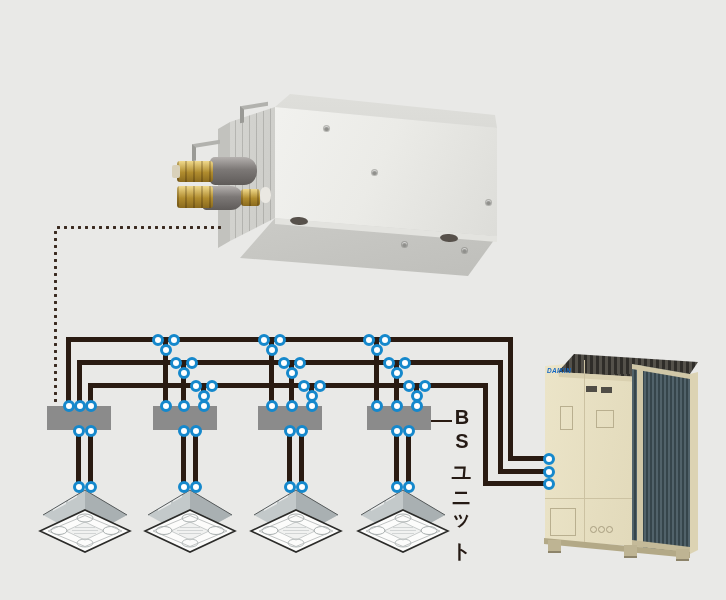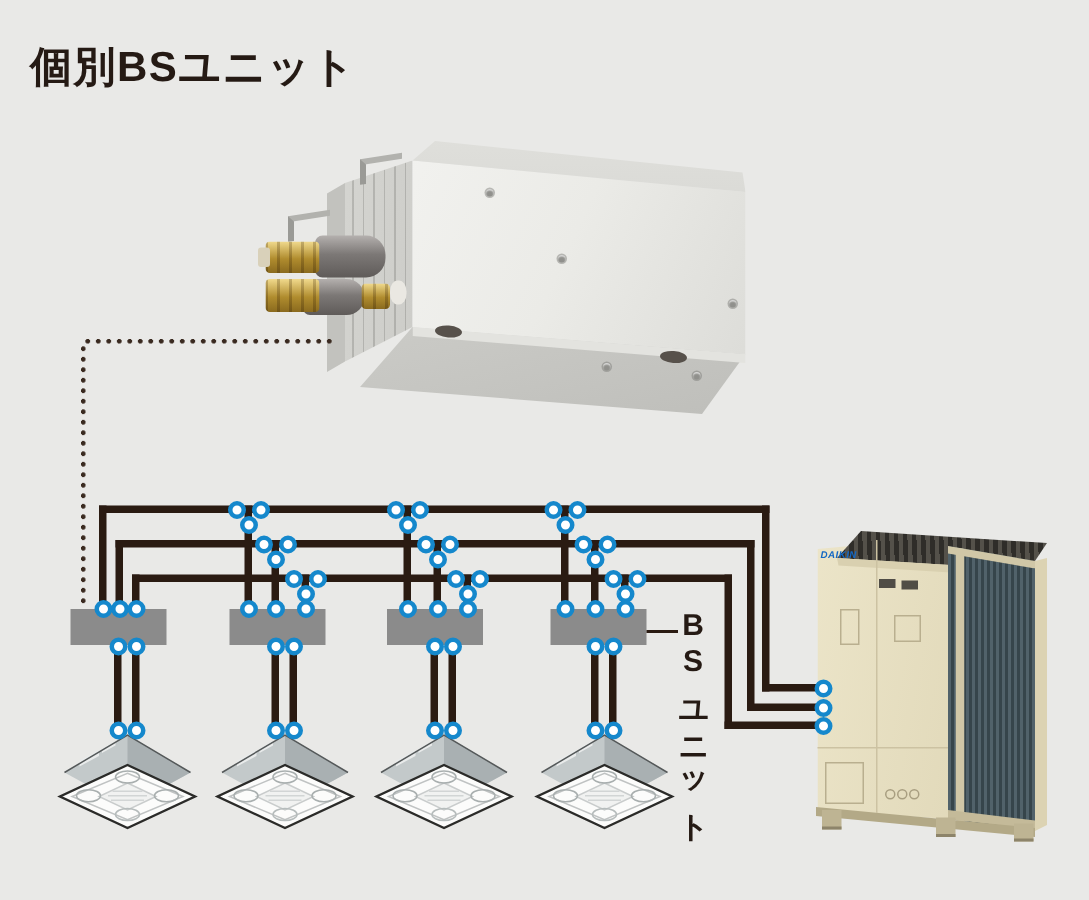--- a/index.html
+++ b/index.html
@@ -88,21 +88,20 @@
               background:var(--pipe,#2a1b12);z-index:5;}
   .bs-label{position:absolute;left:451px;top:406px;height:150px;z-index:5;
             writing-mode:vertical-rl;text-orientation:upright;
             font-size:20px;font-weight:bold;letter-spacing:2px;color:var(--ink,#251a14);line-height:1.1;}
 </style>
 </head>
 <body>
 
 <div class="stage">
 
-  <h1 class="title">個別BSユニット</h1>
 
   <div class="abs photo">
     <div class="face f-bottom"></div>
     <div class="face f-flange"></div>
     <div class="face f-front"></div>
     <div class="face f-top"></div>
     <div class="face f-left"></div>
     <div class="face f-leftstrip"></div>
     <div class="bracket bk1"></div>
     <div class="bracket bk2"></div>

